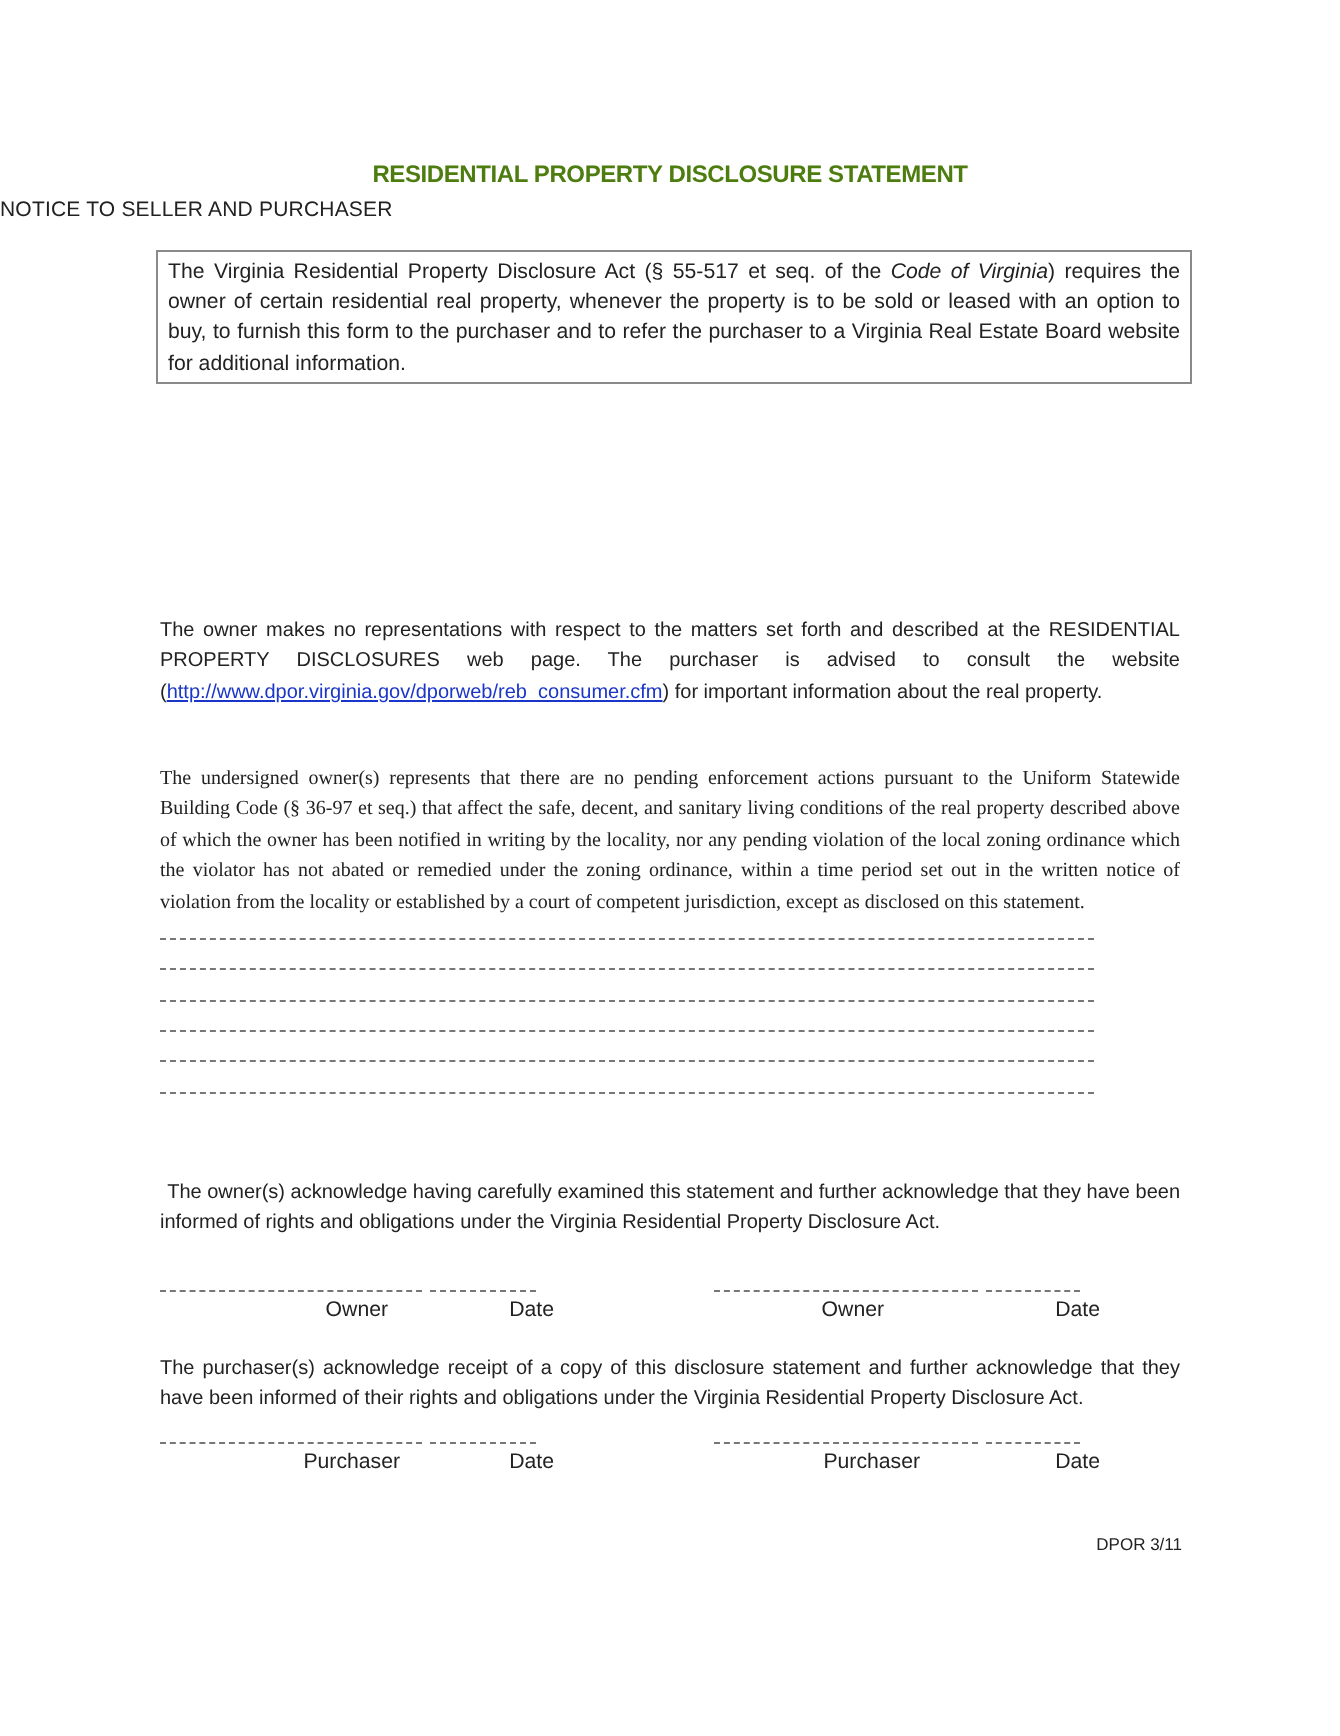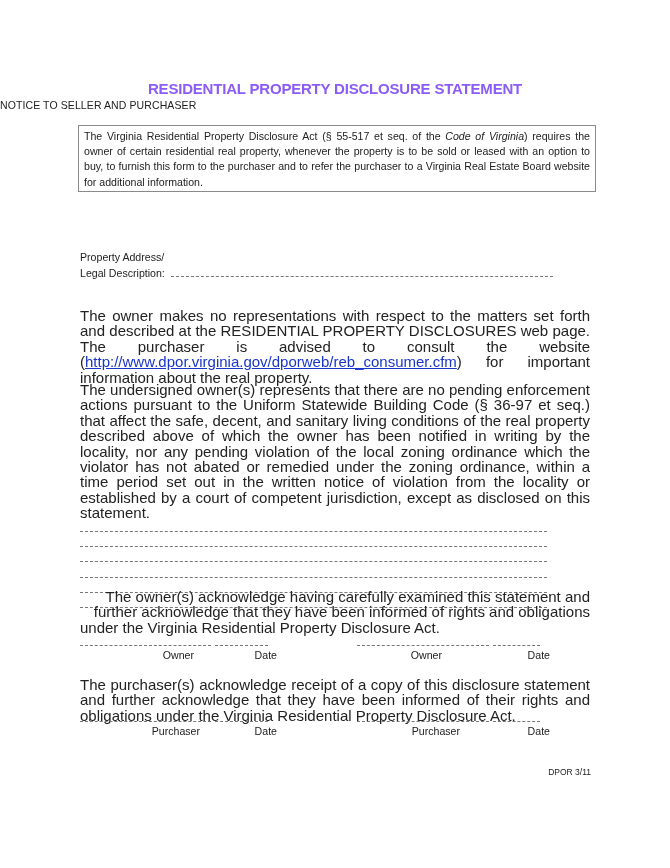--- a/index.html
+++ b/index.html
@@ -3,33 +3,33 @@
   <meta charset="utf-8">
   <style>
     html, body { margin: 0; padding: 0; background: #ffffff; }
     body {
       width: 670px; height: 868px; position: relative; overflow: hidden;
       font-family: "Liberation Sans", sans-serif; color: #222222;
     }
     .page { position: absolute; left: 0; top: 0; width: 670px; height: 868px; }
     .title {
       position: absolute; left: 0; width: 670px; top: 80px; text-align: center;
-      font-size: 15px; font-weight: bold; letter-spacing: -0.2px; color: #8b5cf6;
+      font-size: 12px; font-weight: bold; letter-spacing: -0.2px; color: #4d7c0f;
     }
     .subtitle {
       position: absolute; left: 0; width: 670px; top: 99px; text-align: left;
       font-size: 10.5px; color: #222; letter-spacing: 0.1px;
     }
     .notice-box {
       position: absolute; left: 78px; top: 125px; width: 518px; height: 67px;
       border: 1px solid #8a8a8a; box-sizing: border-box;
       padding: 3px 5px 0 5px;
     }
     .para {
-      font-size: 15px; line-height: 15.4px; text-align: justify; margin: 0;
+      font-size: 10px; line-height: 15.4px; text-align: justify; margin: 0;
       text-align-last: left;
     }
     .notice-box .para { font-size: 10.6px; line-height: 15.2px; }
     .gap { height: 15px; }
     .addr {
       position: absolute; left: 80px; top: 250px; width: 520px;
       font-size: 10.6px; line-height: 15.5px;
     }
     .block { position: absolute; left: 80px; width: 510px; }
     .link { color: #1a35c9; text-decoration: underline; }
@@ -62,33 +62,26 @@
 <div class="page">
 
   <div class="title">RESIDENTIAL PROPERTY DISCLOSURE STATEMENT</div>
   <div class="subtitle">NOTICE TO SELLER AND PURCHASER</div>
 
   <div class="notice-box">
     <p class="para"><span>The Virginia Residential Property Disclosure Act (§ 55-517 et seq. of the </span><i>Code of Virginia</i><span>) requires the owner of certain residential real property, whenever the property is to be sold or leased with an option to buy, to furnish this form to the purchaser and to refer the purchaser to a Virginia Real Estate Board website for additional information.</span></p>
     <div class="gap"></div>
   </div>
 
-  <div class="addr">
-    <div>Property Address/</div>
-    <div>
-      <span>Legal Description:</span>
-      <span class="blank" style="width:382px; margin-left:3px;"></span>
-    </div>
-  </div>
 
   <div class="block" style="top:308px;">
     <p class="para"><span>The owner makes no representations with respect to the matters set forth and described at the RESIDENTIAL PROPERTY DISCLOSURES web page. The purchaser is advised to consult the website (</span><a class="link">http://www.dpor.virginia.gov/dporweb/reb_consumer.cfm</a><span>) for important information about the real property.</span></p>
   </div>
 
-  <div class="block" style="top:382px;">
+  <div class="block" style="top:382px;font-family:Liberation Serif, serif;">
     <p class="para">The undersigned owner(s) represents that there are no pending enforcement actions pursuant to the Uniform Statewide Building Code (§ 36-97 et seq.) that affect the safe, decent, and sanitary living conditions of the real property described above of which the owner has been notified in writing by the locality, nor any pending violation of the local zoning ordinance which the violator has not abated or remedied under the zoning ordinance, within a time period set out in the written notice of violation from the locality or established by a court of competent jurisdiction, except as disclosed on this statement.</p>
     <div>
       <div class="rule-line"></div>
       <div class="rule-line"></div>
       <div class="rule-line"></div>
       <div class="rule-line"></div>
       <div class="rule-line"></div>
       <div class="rule-line"></div>
     </div>
   </div>

